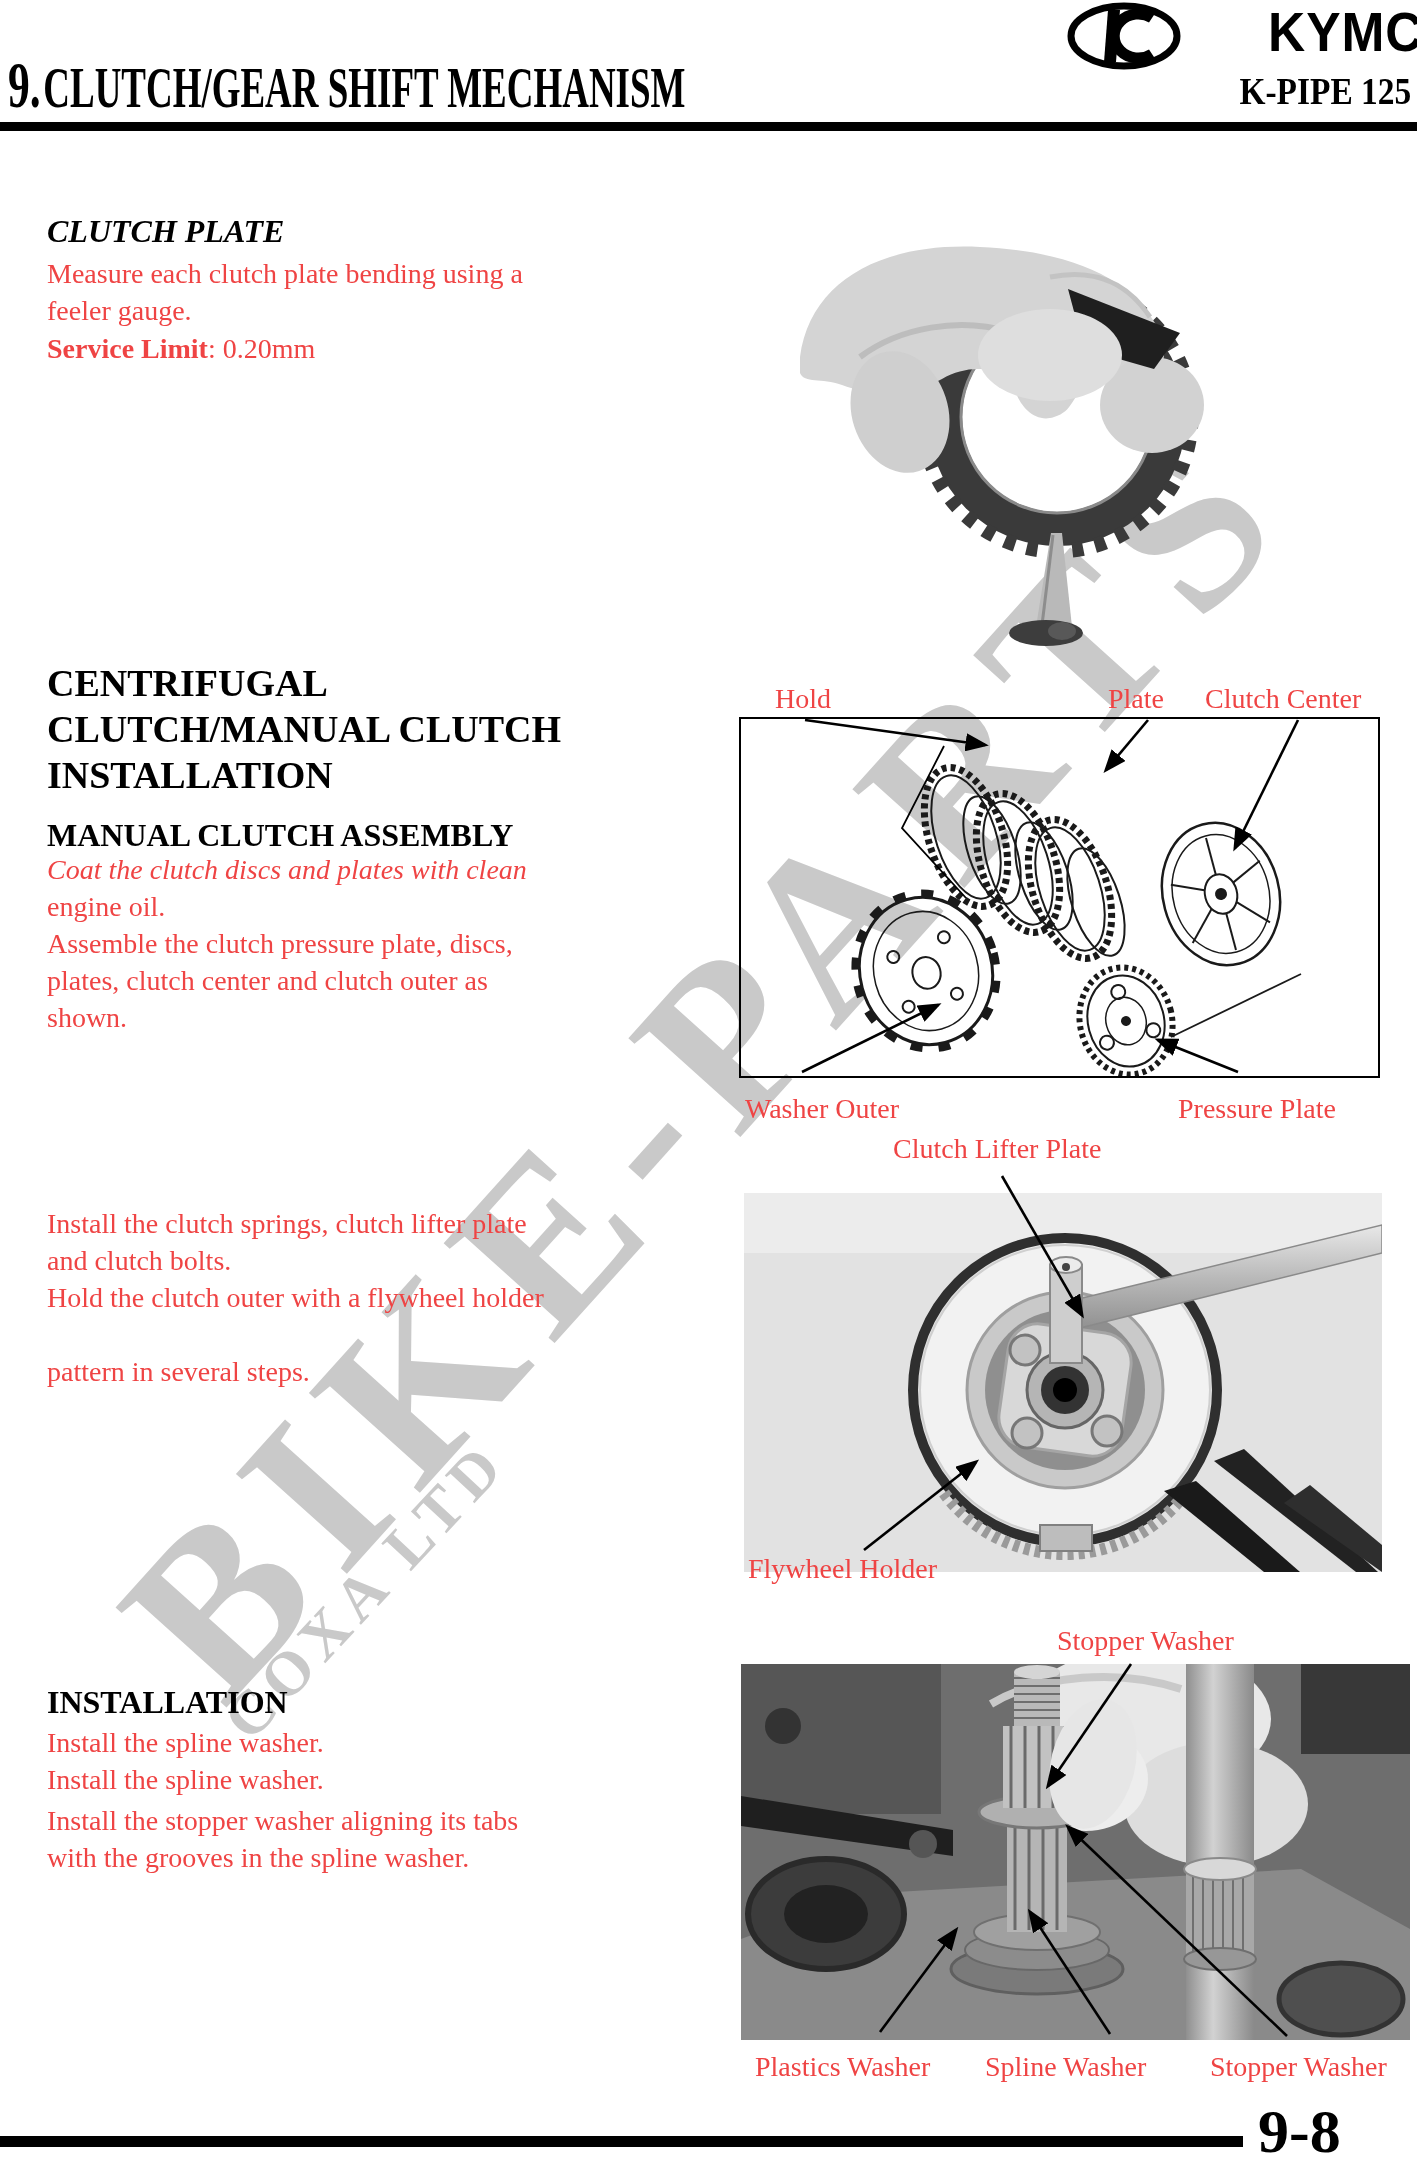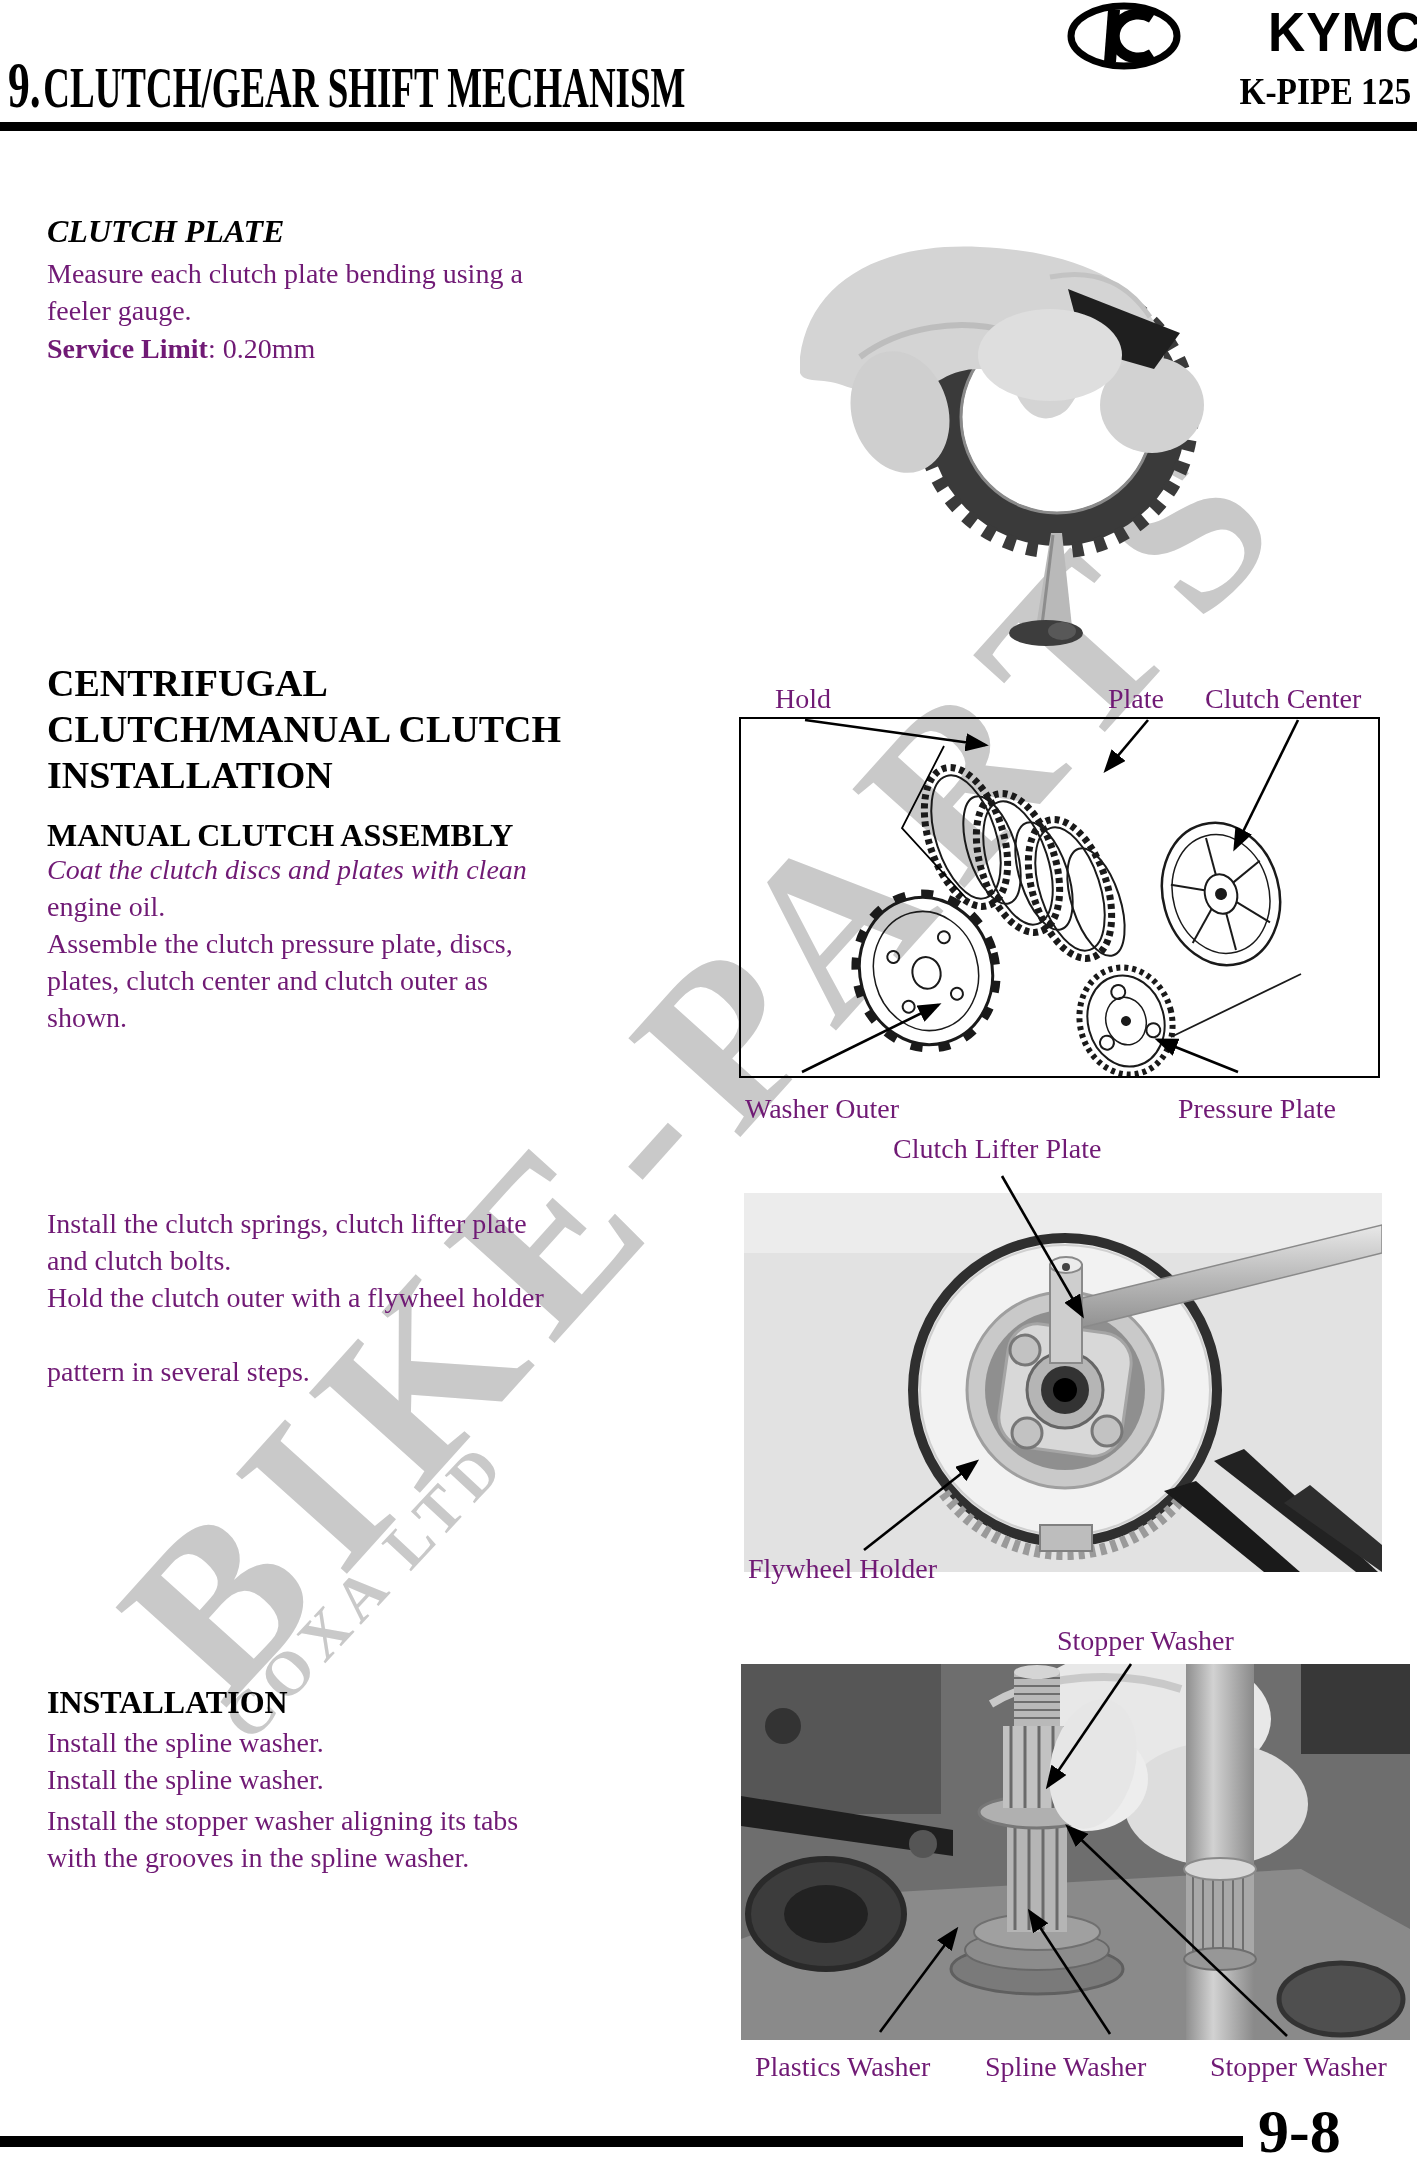--- a/index.html
+++ b/index.html
@@ -1,19 +1,19 @@
 <!DOCTYPE html>
 <html><head>
 <meta charset="utf-8">
 <style>
   html,body{margin:0;padding:0;background:#ffffff;}
   #page{position:relative;width:1417px;height:2165px;background:#ffffff;overflow:hidden;
         font-family:"Liberation Serif",serif;color:#000;}
   .abs{position:absolute;}
-  .line{position:absolute;white-space:nowrap;font:28px/37px "Liberation Serif",serif;color:#701a75;}
+  .line{position:absolute;white-space:nowrap;font:28px/37px "Liberation Serif",serif;color:#ef4444;}
   .b{font-weight:bold;}
   
   #title-row{position:absolute;left:8px;top:52px;white-space:nowrap;transform:scaleX(.66);transform-origin:left top;}
   #title-num{font:bold 66px/66px "Liberation Serif",serif;}
   #title-text{font:bold 56px/66px "Liberation Serif",serif;}
   #model{position:absolute;right:6px;top:72px;font:bold 38px/38px "Liberation Serif",serif;transform:scaleX(.88);transform-origin:right top;}
   #brand{position:absolute;left:1268px;top:4px;font:bold 56px/56px "Liberation Sans",sans-serif;letter-spacing:1px;transform:scaleX(.92);transform-origin:left top;}
   #header-rule{position:absolute;left:0;top:122px;width:1417px;height:9px;background:#000;}
   
   .wm{position:absolute;color:#c9c9c9;font-family:"Liberation Serif",serif;font-weight:bold;

